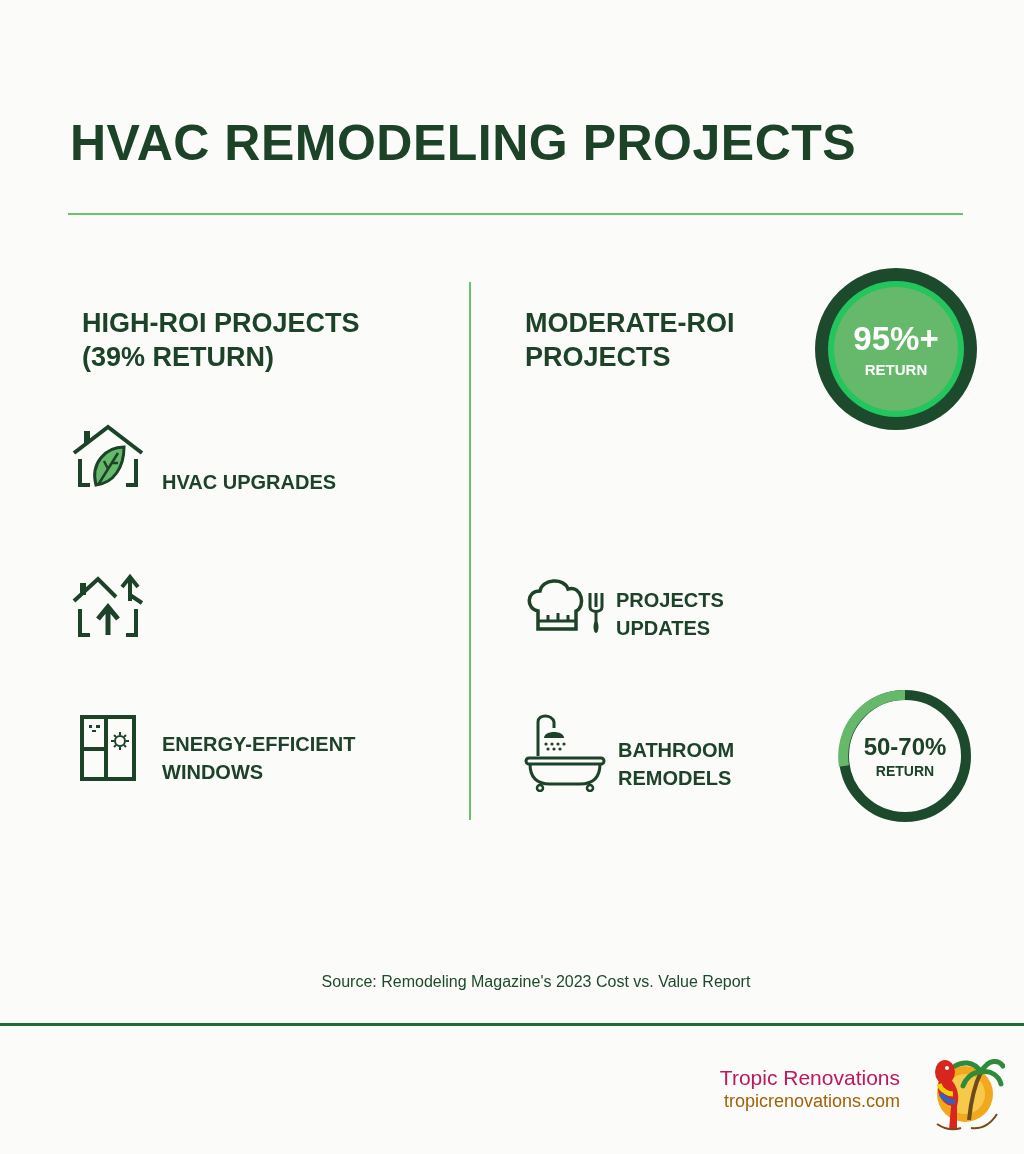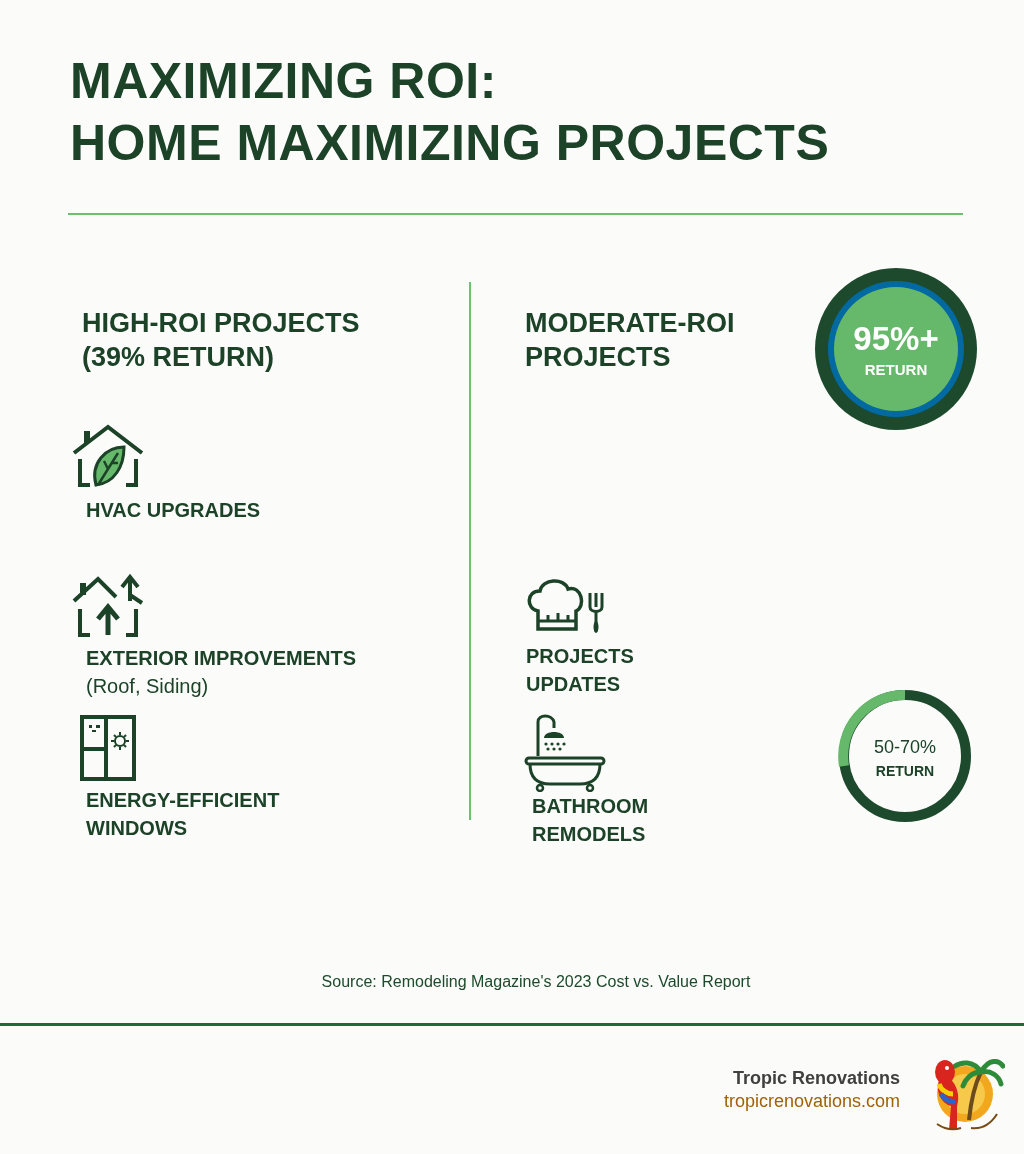--- a/index.html
+++ b/index.html
@@ -1,46 +1,46 @@
 <!DOCTYPE html>
 <html><head>
 <meta charset="utf-8">
 <style>
   html, body { margin:0; padding:0; }
   body { width:1024px; height:1154px; background:#fbfbfa; font-family:"Liberation Sans", sans-serif; color:#1a4a2a; position:relative; overflow:hidden; }
   .title { position:absolute; left:70px; top:50px; font-size:50px; font-weight:bold; line-height:62px; color:#1c4228; letter-spacing:0.5px; margin:0; }
   .rule-top { position:absolute; left:68px; top:213px; width:895px; height:2px; background:#6cc070; }
   .vdivider { position:absolute; left:469px; top:282px; width:2px; height:538px; background:#6cc070; }
   .col-head { position:absolute; font-size:27px; font-weight:bold; line-height:34px; color:#1c4228; margin:12px; }
-  .item { position:absolute; display:flex; align-items:flex-start;flex-direction:column; }
+  .item { position:absolute; display:flex; align-items:flex-end; }
   .item .ic { width:76px; height:76px; display:flex; align-items:center; justify-content:center; }
   .item .lbl { font-size:20px; font-weight:bold; line-height:28px; color:#1c4228; margin-left:16px; }
   .item .lbl .sub { font-weight:normal; }
   .badge95 { position:absolute; left:815px; top:268px; width:162px; height:162px; border-radius:50%; background:#1d4a2c; display:flex; align-items:center; justify-content:center; }
-  .badge95 .ring { width:136px; height:136px; border-radius:50%; background:#0369a1; display:flex; align-items:center; justify-content:center; }
+  .badge95 .ring { width:136px; height:136px; border-radius:50%; background:#22c55e; display:flex; align-items:center; justify-content:center; }
   .badge95 .inner { width:124px; height:124px; border-radius:50%; background:#66b86a; display:flex; flex-direction:column; align-items:center; justify-content:center; color:#fff; }
   .badge95 .big { font-size:33px; font-weight:bold; line-height:36px; }
   .badge95 .small { font-size:15px; font-weight:bold; margin-top:4px; }
   .badge50 { position:absolute; left:837px; top:688px; width:136px; height:136px; }
   .badge50 .txt { position:absolute; left:0; top:0; width:136px; height:136px; display:flex; flex-direction:column; align-items:center; justify-content:center; color:#1c4228; }
-  .badge50 .big { font-size:18px; font-weight:normal; line-height:26px; }
+  .badge50 .big { font-size:24px; font-weight:bold; line-height:26px; }
   .badge50 .small { font-size:14px; font-weight:bold; margin-top:3px; }
   .source { position:absolute; left:0; width:1024px; top:973px; text-align:center; font-size:16px; color:#1c4a2a;padding-left:24px; }
   .rule-bottom { position:absolute; left:0; top:1023px; width:1024px; height:3px; background:#1f6a3a; }
   .brand { position:absolute; right:124px; top:1066px; text-align:right; }
-  .brand .name { font-size:18px; font-weight:bold; color:#404040; line-height:24px; }
+  .brand .name { font-size:21px; font-weight:normal; color:#be185d; line-height:24px; }
   .brand .url { font-size:18px; color:#a16207; line-height:22px; }
   .logo { position:absolute; left:925px; top:1050px; width:80px; height:84px; }
 </style>
 </head>
 <body>
 
 <h1 class="title">
-  <span>MAXIMIZING ROI:</span><br>
-  <span>HOME MAXIMIZING PROJECTS</span>
+  <br>
+  <span>HVAC REMODELING PROJECTS</span>
 </h1>
 <div class="rule-top"></div>
 
 <div class="vdivider"></div>
 
 <h2 class="col-head" style="left:70px; top:294px;">
   <span>HIGH-ROI PROJECTS</span><br>
   <span>(39% RETURN)</span>
 </h2>
 
@@ -59,24 +59,20 @@
 
 <div class="item" style="left:70px; top:568px;">
   <span class="ic">
     <svg width="76" height="70" viewBox="0 0 76 70">
       <path d="M4 30 L28 8 L46 26" fill="none" stroke="#1c4228" stroke-width="4"></path>
       <rect x="10" y="12" width="6" height="12" fill="#1c4228"></rect>
       <path d="M10 38 V64 H20 M66 38 V64 H56" fill="none" stroke="#1c4228" stroke-width="4"></path>
       <path d="M38 64 V38 M28 48 L38 36 L48 48" fill="none" stroke="#1c4228" stroke-width="5"></path>
       <path d="M60 30 V8 M52 16 L60 6 L68 16 M60 24 L72 32" fill="none" stroke="#1c4228" stroke-width="4"></path>
     </svg>
-  </span>
-  <span class="lbl">
-    <span>EXTERIOR IMPROVEMENTS</span><br>
-    <span class="sub">(Roof, Siding)</span>
   </span>
 </div>
 
 <div class="item" style="left:70px; top:710px;">
   <span class="ic">
     <svg width="60" height="70" viewBox="0 0 60 70">
       <rect x="4" y="4" width="52" height="62" fill="none" stroke="#1c4228" stroke-width="4"></rect>
       <path d="M28 4 V66 M4 36 H28" stroke="#1c4228" stroke-width="4"></path>
       <rect x="11" y="12" width="3" height="3" fill="#1c4228"></rect>
         <rect x="18" y="12" width="4" height="3" fill="#1c4228"></rect>

